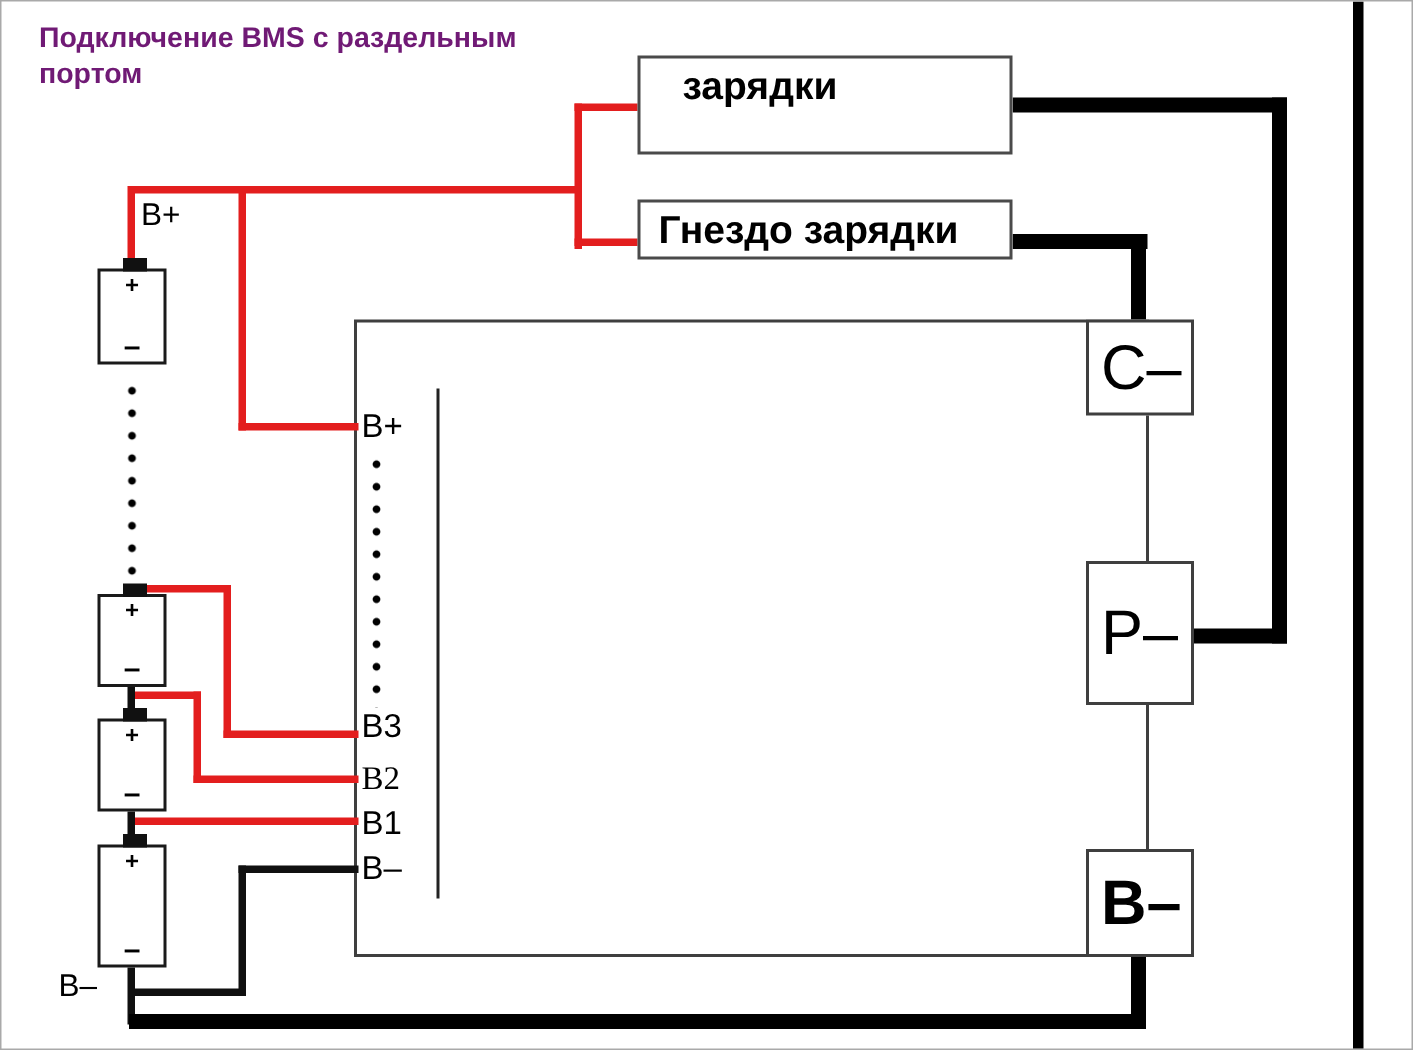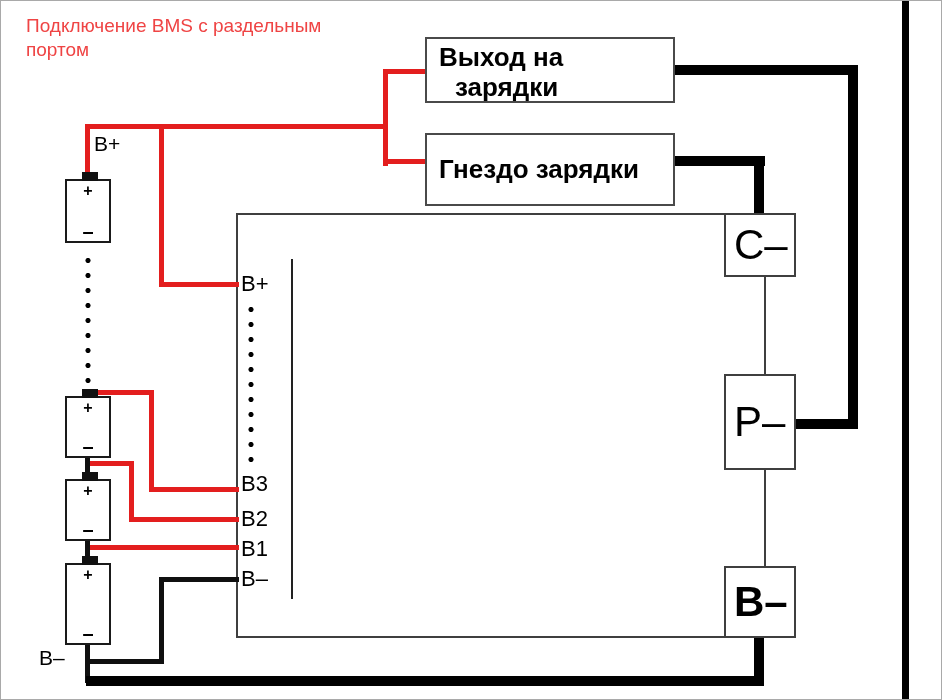--- a/index.html
+++ b/index.html
@@ -1,23 +1,23 @@
 <!DOCTYPE html>
 <html><head>
 <meta charset="utf-8">
 <style>
   html,body{margin:0;padding:0;background:#ddd;font-family:"Liberation Sans",sans-serif;}
   .canvas{position:relative;width:942px;height:700px;background:#fff;border:1px solid #a9a9a9;box-sizing:border-box;overflow:hidden;margin:0 auto;}
   
-  .title{position:absolute;left:25px;top:13px;width:360px;font-size:19px;font-weight:normal;color:#ef4444;line-height:24px;}
+  .title{position:absolute;left:25px;top:13px;width:360px;font-size:19px;font-weight:bold;color:#701a75;line-height:24px;}
   
   .lblbox{position:absolute;background:#fff;border:2px solid #4a4a4a;box-sizing:border-box;color:#000;}
   .box1{left:424px;top:36px;width:250px;height:66px;font-size:26px;font-weight:bold;padding:3px 0 0 12px;line-height:30px;}
   .box1 .l2{padding-left:16px;}
-  .box2{left:424px;top:132px;width:250px;height:73px;font-size:26px;font-weight:bold;display:flex;align-items:center;padding-left:12px;}
+  .box2{left:424px;top:132px;width:250px;height:40px;font-size:26px;font-weight:bold;display:flex;align-items:center;padding-left:12px;}
   
   .bms{position:absolute;left:235px;top:212px;width:530px;height:425px;background:#fff;border:2px solid #3f3f3f;box-sizing:border-box;}
   .divider{position:absolute;left:290px;top:258px;width:2px;height:340px;background:#222;}
   .pin{position:absolute;font-size:22px;color:#000;line-height:26px;}
   .dots{position:absolute;background-image:radial-gradient(circle at center,#000 2.2px,transparent 2.9px);background-size:10px 15px;background-repeat:repeat-y;background-position:center top;}
   
   .term{position:absolute;background:#fff;border:2px solid #3f3f3f;box-sizing:border-box;display:flex;align-items:center;padding-left:8px;font-size:42px;color:#000;}
   .term-c{left:723px;top:212px;width:72px;height:64px;}
   .term-p{left:723px;top:373px;width:72px;height:96px;}
   .term-b{left:723px;top:565px;width:72px;height:72px;font-weight:bold;}
@@ -36,21 +36,21 @@
 </head>
 <body>
 
 <div class="canvas">
 
   <div class="bms"></div>
   <div class="divider"></div>
   <div class="pin" style="left:240px;top:270px;">B+</div>
   <div class="dots" style="left:245px;top:301px;width:10px;height:170px;"></div>
   <div class="pin" style="left:240px;top:470px;">B3</div>
-  <div class="pin" style="left:240px;top:505px;">B2</div>
+  <div class="pin" style="left:240px;top:505px;font-family:Liberation Serif, serif;">B2</div>
   <div class="pin" style="left:240px;top:535px;">B1</div>
   <div class="pin" style="left:240px;top:565px;">B–</div>
 
   <div class="wr" style="left:85px;top:123px;width:302px;height:5px;"></div>
   <div class="wr" style="left:84px;top:123px;width:5px;height:50px;"></div>
   <div class="wr" style="left:382px;top:68px;width:5px;height:97px;"></div>
   <div class="wr" style="left:382px;top:68px;width:46px;height:5px;"></div>
   <div class="wr" style="left:382px;top:158px;width:46px;height:5px;"></div>
   <div class="wr" style="left:158px;top:123px;width:5px;height:163px;"></div>
   <div class="wr" style="left:158px;top:281px;width:80px;height:5px;"></div>
@@ -71,21 +71,20 @@
 
   <div class="wt" style="left:674px;top:155px;width:90px;height:10px;"></div>
   <div class="wt" style="left:753px;top:155px;width:10px;height:60px;"></div>
   <div class="wt" style="left:674px;top:64px;width:183px;height:10px;"></div>
   <div class="wt" style="left:847px;top:64px;width:10px;height:364px;"></div>
   <div class="wt" style="left:795px;top:418px;width:62px;height:10px;"></div>
   <div class="wt" style="left:753px;top:635px;width:10px;height:50px;"></div>
   <div class="wt" style="left:85px;top:675px;width:678px;height:10px;"></div>
 
   <div class="lblbox box1">
-    <div class="l1">Выход на</div>
     <div class="l2">зарядки</div>
   </div>
   <div class="lblbox box2">
     <span>Гнездо зарядки</span>
   </div>
 
   <div class="term term-c">
       <span>C–</span>
     </div>
   <div class="term term-p">

